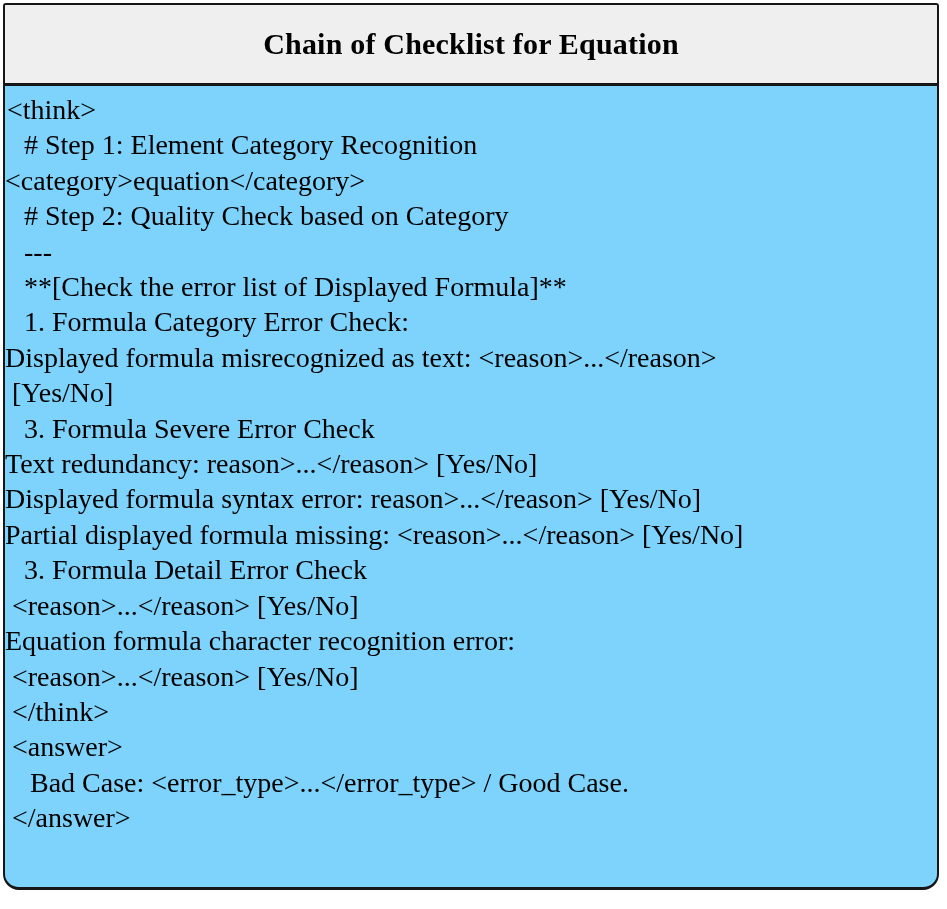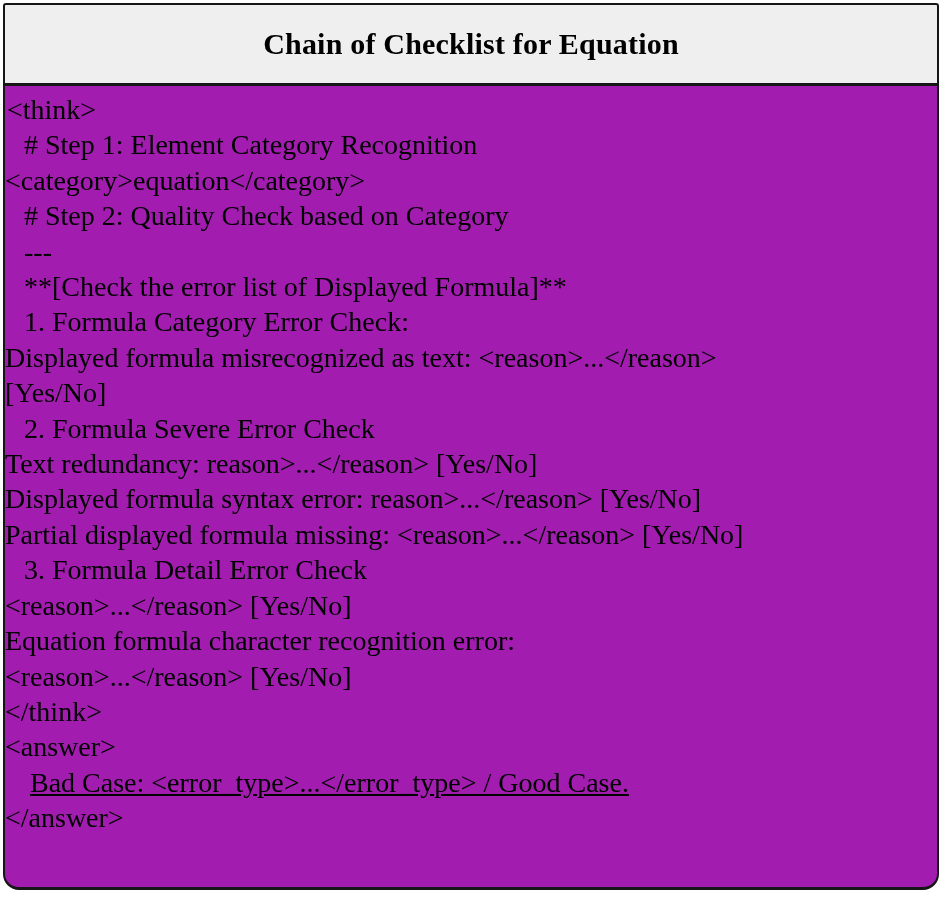--- a/index.html
+++ b/index.html
@@ -13,21 +13,21 @@
   .panel {
     position: absolute;
     top: 3px;
     left: 3px;
     width: 936px;
     height: 887px;
     box-sizing: border-box;
     border: 2px solid #161616;
     border-bottom-width: 3px;
     border-radius: 3px 3px 16px 16px;
-    background: #a21caf;
+    background: #7dd3fc;
     overflow: hidden;
   }
   .header {
     height: 78px;
     background: #efefef;
     border-bottom: 3px solid #161616;
     display: flex;
     align-items: center;
     justify-content: center;
   }
@@ -39,44 +39,44 @@
   }
   .body {
     padding-top: 6px;
   }
   .line {
     font-size: 28px;
     line-height: 35.4px;
     white-space: pre;
     color: #000000;
   }
-  .ind0 {  }
+  .ind0 { padding-left: 7px;  }
   .ind1 { padding-left: 2px; }
-  .ind2 { padding-left: 25px; text-decoration: underline; }
+  .ind2 { padding-left: 25px; }
   .ind3 { padding-left: 19px; }
   .ind4 { }
 </style>
 </head>
 <body>
 
 <div class="panel">
   <div class="header">
     <div class="title">Chain of Checklist for Equation</div>
   </div>
   <div class="body">
       <div class="line ind1">&lt;think&gt;</div>
       <div class="line ind3"># Step 1: Element Category Recognition</div>
       <div class="line ind4">&lt;category&gt;equation&lt;/category&gt;</div>
       <div class="line ind3"># Step 2: Quality Check based on Category</div>
       <div class="line ind3">---</div>
       <div class="line ind3">**[Check the error list of Displayed Formula]**</div>
       <div class="line ind3">1. Formula Category Error Check:</div>
       <div class="line ind4">Displayed formula misrecognized as text: &lt;reason&gt;...&lt;/reason&gt;</div>
       <div class="line ind0">[Yes/No]</div>
-      <div class="line ind3">2. Formula Severe Error Check</div>
+      <div class="line ind3">3. Formula Severe Error Check</div>
       <div class="line ind4">Text redundancy: reason&gt;...&lt;/reason&gt; [Yes/No]</div>
       <div class="line ind4">Displayed formula syntax error: reason&gt;...&lt;/reason&gt; [Yes/No]</div>
       <div class="line ind4">Partial displayed formula missing: &lt;reason&gt;...&lt;/reason&gt; [Yes/No]</div>
       <div class="line ind3">3. Formula Detail Error Check</div>
       <div class="line ind0">&lt;reason&gt;...&lt;/reason&gt; [Yes/No]</div>
       <div class="line ind4">Equation formula character recognition error:</div>
       <div class="line ind0">&lt;reason&gt;...&lt;/reason&gt; [Yes/No]</div>
       <div class="line ind0">&lt;/think&gt;</div>
       <div class="line ind0">&lt;answer&gt;</div>
       <div class="line ind2">Bad Case: &lt;error_type&gt;...&lt;/error_type&gt; / Good Case.</div>

